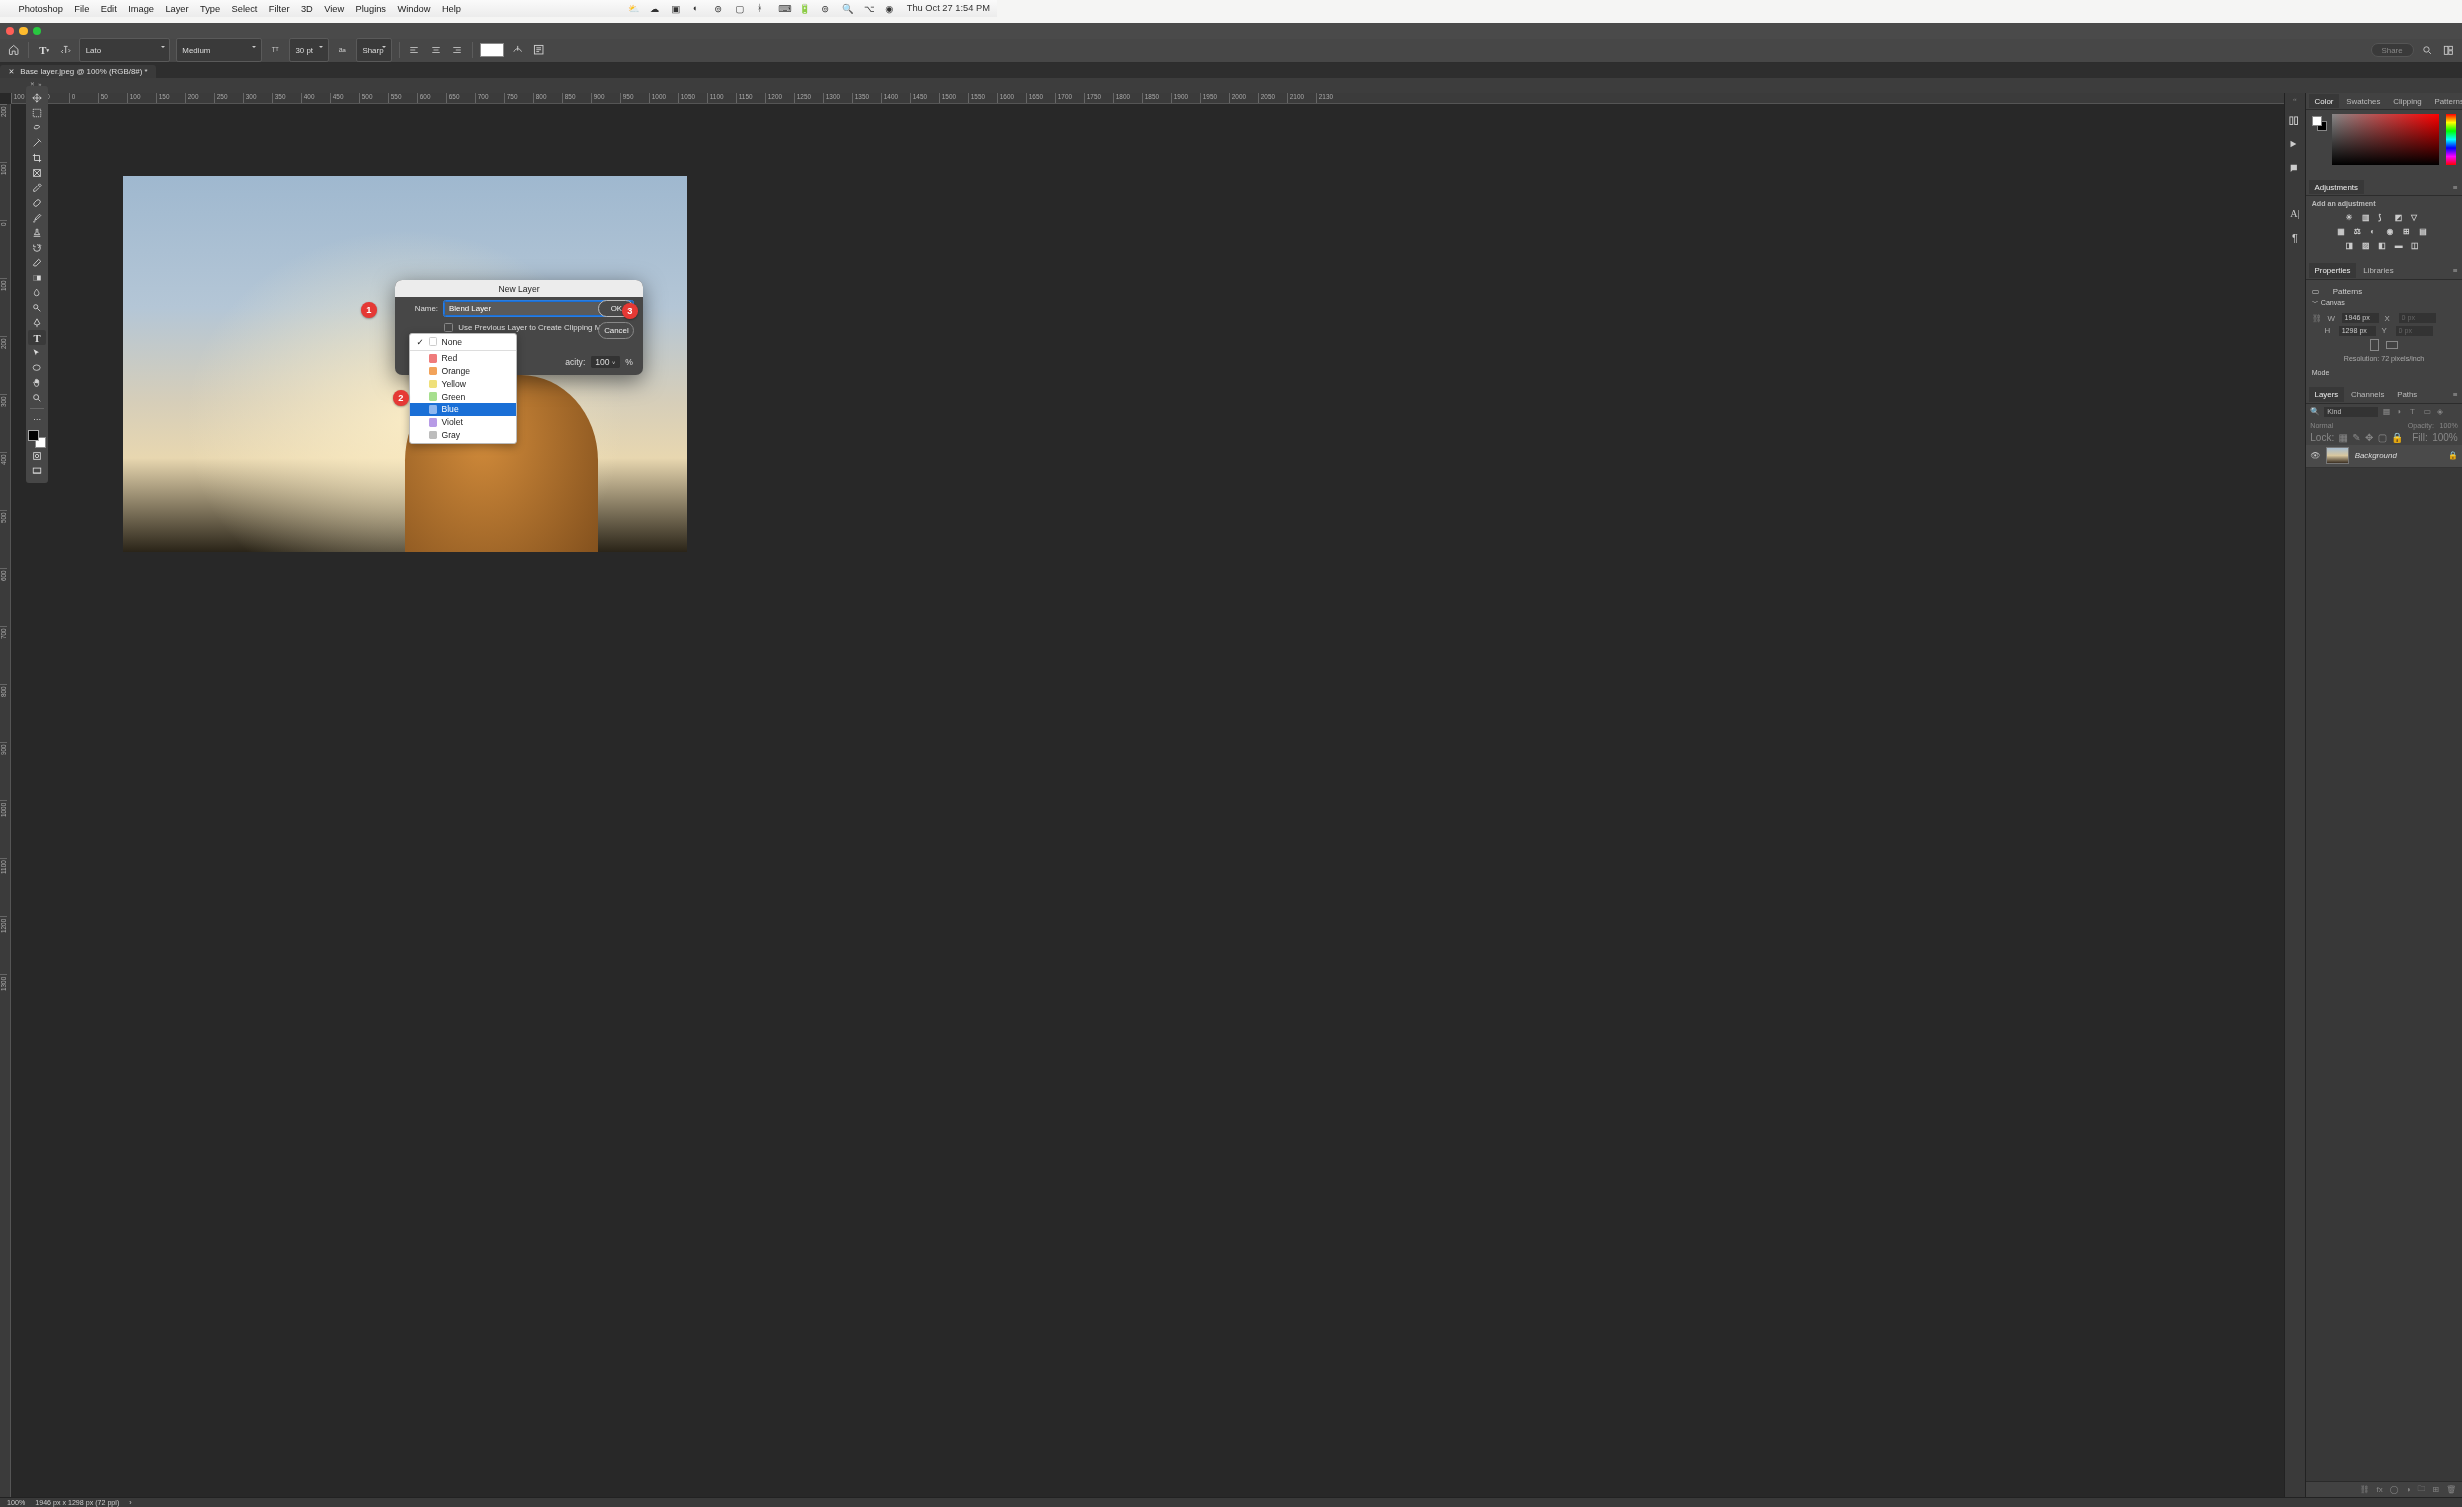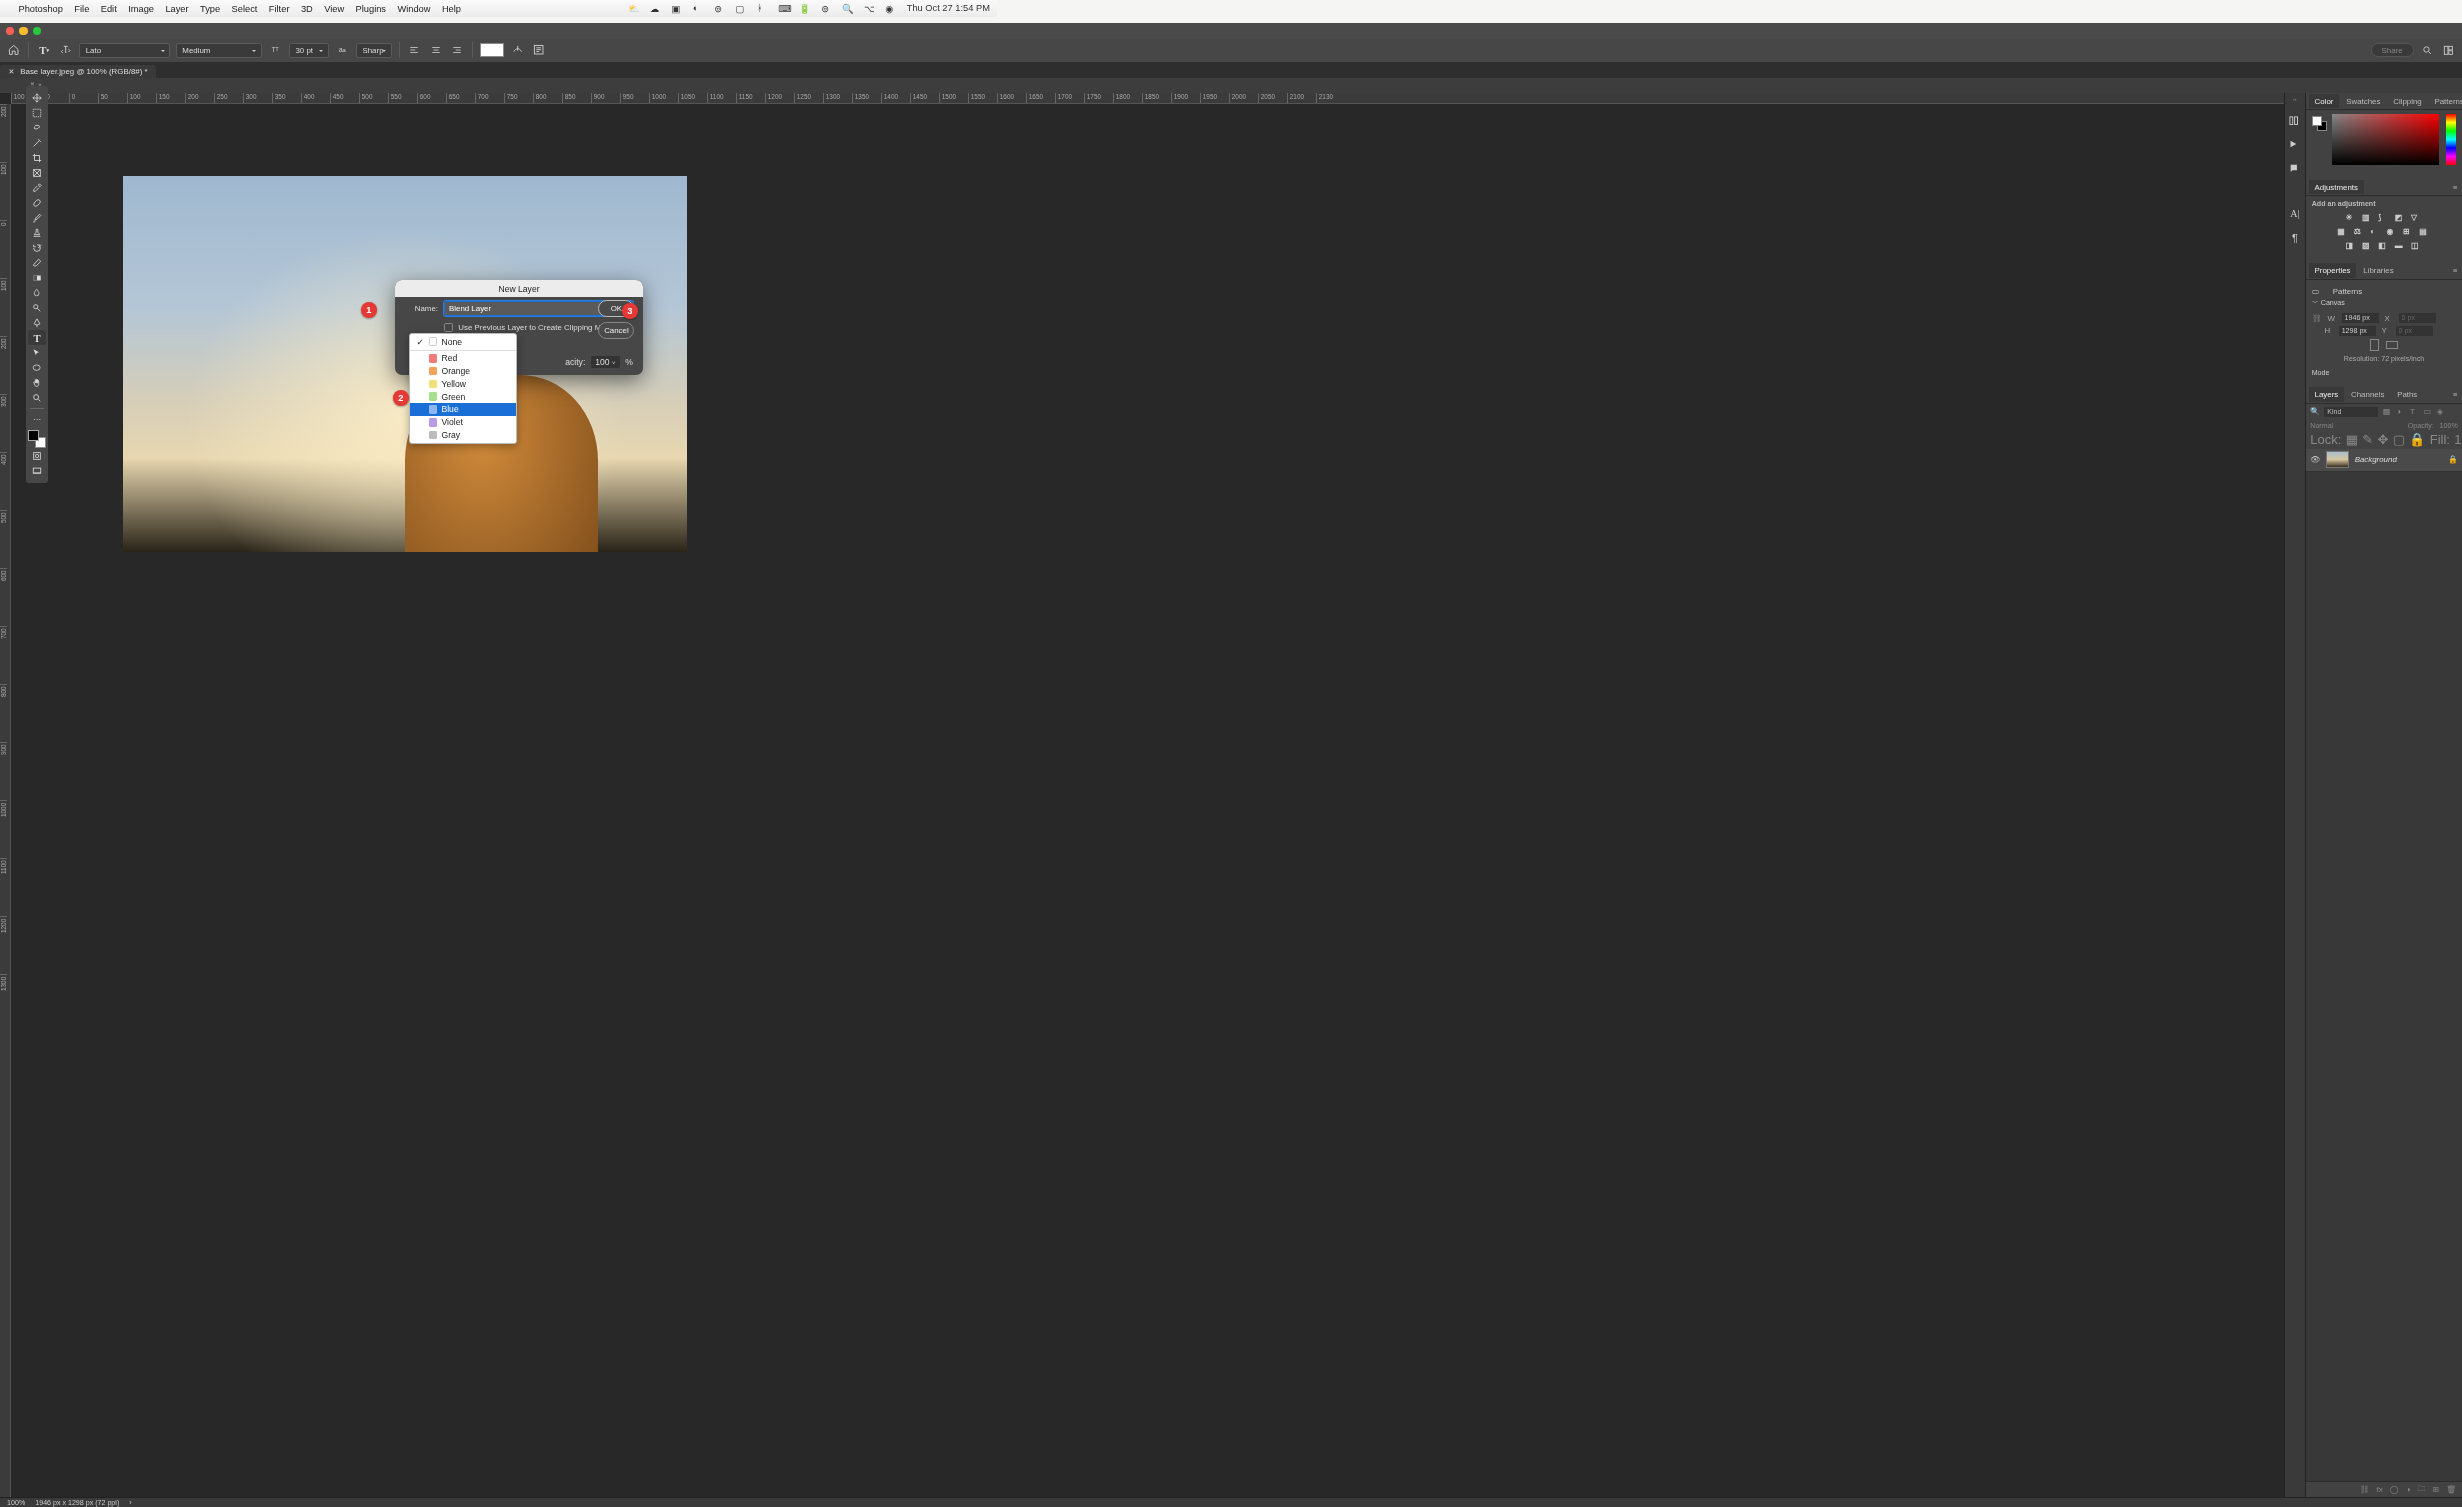--- a/index.html
+++ b/index.html
@@ -13,21 +13,21 @@
 
 
 .app { position: absolute; top: 23px; left: 0; right: 0; bottom: 0; background: #3d3d3d; }
 .titlebar { height: 15.7px; background: #4a4a4a; display: flex; align-items: center; padding-left: 5.7px; color: #ddd; font-size: 8.6px;}
 .dots { display: flex; gap: 5px; }
 .dot { width: 8.6px; height: 8.6px; border-radius: 50%; }
 .dot.r { background: #ff5f57; } .dot.y { background: #febc2e; } .dot.g { background: #28c840; }
 .title-center { flex: 1; text-align: center; }
 
 .optbar { height: 24px; background: #474747; display:flex; align-items:center; padding: 0 5.7px; gap: 5.7px; border-bottom:0.7px solid #2d2d2d;}
-.optdd { background:#3a3a3a; border:0.7px solid #5a5a5a; color:#ddd; height:15px; padding:0 14.3px 0 5.7px; border-radius:2.1px; font-size:7.9px; display:flex; align-items:center; position:relative;}
+.optdd { background:#3a3a3a; border:0.7px solid #5a5a5a; color:#ddd; height:24px; padding:0 14.3px 0 5.7px; border-radius:2.1px; font-size:7.9px; display:flex; align-items:center; position:relative;}
 .optdd::after { content:''; position:absolute; right:4.3px; top:6.4px; border-left:2.1px solid transparent; border-right:2.1px solid transparent; border-top:2.9px solid #ccc;}
 .opticon { width:15.7px; height:15.7px; display:flex;align-items:center;justify-content:center; border-radius:2.1px;}
 .divider-v { width:0.7px; height:15.7px; background:#5c5c5c; margin: 0 1.4px; }
 .color-swatch { width:24px; height:14.3px; background:#fff; border:0.7px solid #888;}
 .sharebtn { margin-left:auto; color:#888; background:#3a3a3a; border:0.7px solid #555; border-radius:8.6px; padding: 1.4px 10px; font-size:7.9px;}
 
 .doctab-row { height: 15.7px; background:#2e2e2e; display:flex; align-items:flex-end;}
 .doctab { background:#3a3a3a; color:#ddd; padding:2.1px 8.6px; font-size:7.9px; border-top-left-radius:2.9px; border-top-right-radius:2.9px; display:flex; align-items:center; gap:5.7px;}
 
 .workspace { position:absolute; top: 70px; bottom: 10px; left:0; right:0; display:flex; background:#272727;}
@@ -84,21 +84,21 @@
 .props-body input { background:#333; border:none; color:#ccc; width:37px; font-size:7.1px; padding:1.4px 2.9px;}
 .props-body .dim-label { width:8.6px; color:#aaa;}
 .props-body .ro { color:#666;}
 .props-body .center { text-align:center; color:#aaa; font-size:7.1px; margin-top:4.3px;}
 
 .layers-panel { flex:1; display:flex; flex-direction:column;}
 .layers-top { padding:2.9px 4.3px; display:flex; gap:4.3px; align-items:center;}
 .layers-top .kind { background:#333; border:none; color:#bbb; font-size:7.1px; padding:1.4px 2.9px; width:54px;}
 .layers-top .ficon { width:9.3px; height:9.3px; color:#888;}
 .layers-blend { display:flex; padding:1.4px 4.3px; gap:5.7px; align-items:center; font-size:7.1px; color:#888;}
-.layers-lock { display:flex; padding:1.4px 4.3px; gap:4.3px; align-items:flex-start; font-size:13px; color:#888;}
+.layers-lock { display:flex; padding:1.4px 4.3px; gap:4.3px; align-items:flex-start; font-size:10px; color:#888;}
 .layers-lock span:first-child {}
 .layer-rows { flex:1; background:#383838;}
 .layer-row { display:flex; align-items:center; height:23px; padding:0 4.3px; gap:5.7px; background:#4a4a4a; border-bottom:0.7px solid #333;}
 .layer-row .eye { width:10px; color:#ccc;}
 .layer-row .thumb { width:23px; height:17px; background: linear-gradient(180deg,#a8bdd0,#d8c79f,#3a2e22); border:0.7px solid #777;}
 .layer-row .name { flex:1; font-style:italic; color:#ddd;}
 .layer-row .lock { color:#aaa;}
 .layers-foot { height:15.7px; border-top:0.7px solid #2a2a2a; display:flex; align-items:center; justify-content:flex-end; gap:7.1px; padding: 0 5.7px; color:#888;}
 
 

